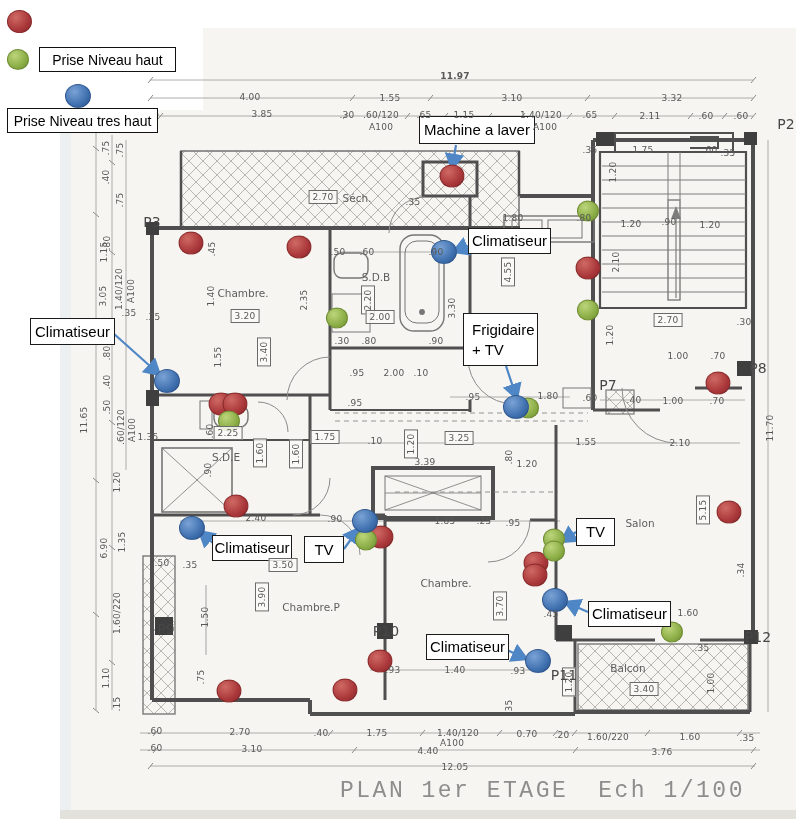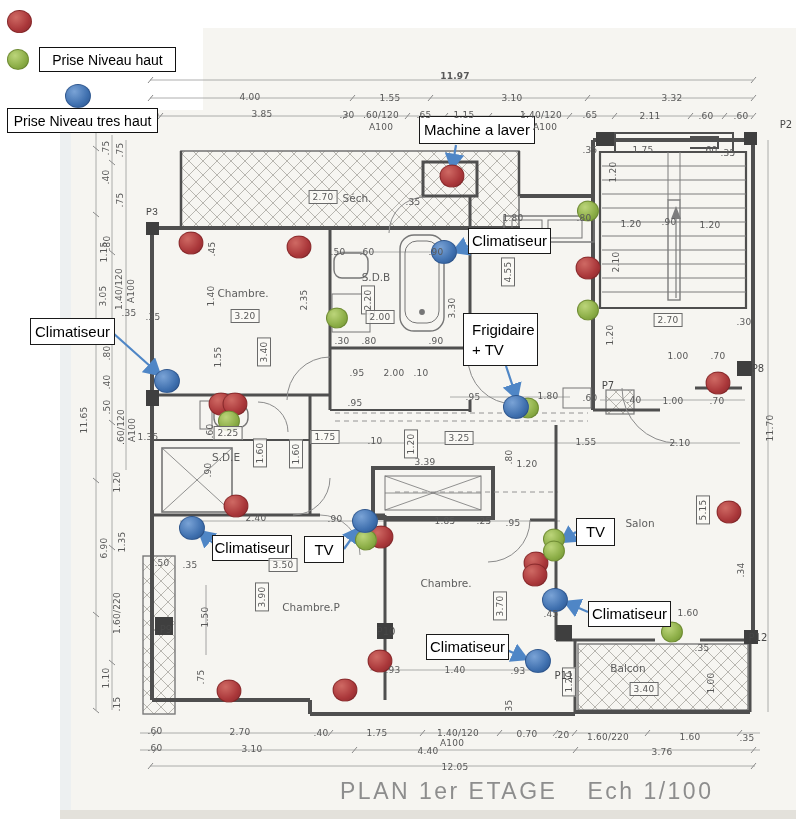--- a/index.html
+++ b/index.html
@@ -22,24 +22,24 @@
   .legendrow{position:absolute;display:flex;align-items:center;}
   .legendbox{background:#fff;border:1.5px solid #111;box-sizing:border-box;display:flex;align-items:center;
              justify-content:center;font-size:14px;color:#000;white-space:nowrap;}
   
   .dim{position:absolute;font-family:"DejaVu Sans",sans-serif;font-size:9px;color:#585858;
        transform:translate(-50%,-50%);white-space:nowrap;letter-spacing:.2px;}
   .dim.v{transform:translate(-50%,-50%) rotate(-90deg);}
   .dim.b{border:1px solid #6a6a6a;background:rgba(250,249,246,.85);padding:0 3px;line-height:12px;}
   .room{position:absolute;font-family:"DejaVu Sans",sans-serif;font-size:10.5px;color:#5d5d5d;
         transform:translate(-50%,-50%);white-space:nowrap;}
-  .plabel{position:absolute;font-family:"DejaVu Sans",sans-serif;font-size:10px;color:#474747;
+  .plabel{position:absolute;font-family:"DejaVu Sans",sans-serif;font-size:14px;color:#474747;
         transform:translate(-50%,-50%);white-space:nowrap;}
   #title{position:absolute;left:340px;top:778px;display:flex;gap:30px;font-size:23px;color:#8d8d8d;
-         letter-spacing:2.5px;font-family:Liberation Sans, sans-serif;}
+         letter-spacing:2.5px;font-family:Liberation Mono, monospace;}
 </style>
 </head>
 <body>
 
 <div id="stage">
 
   <div class="scanbg" style="left:203px;top:28px;width:593px;height:791px;"></div>
   <div class="scanbg" style="left:60px;top:110px;width:143px;height:709px;"></div>
   <div class="scanedge" style="left:60px;top:110px;width:11px;height:709px;"></div>
   <div class="scanbottom" style="left:60px;top:810px;width:736px;height:9px;"></div>
@@ -368,21 +368,21 @@
       <div class="dim" style="left: 455px; top: 767px;">12.05</div>
       <div class="room" style="left: 243px; top: 293px;">Chambre.</div>
       <div class="room" style="left: 357px; top: 198px;">Séch.</div>
       <div class="room" style="left: 376px; top: 277px;">S.D.B</div>
       <div class="room" style="left: 226px; top: 457px;">S.D.E</div>
       <div class="room" style="left: 446px; top: 583px;">Chambre.</div>
       <div class="room" style="left: 311px; top: 607px;">Chambre.P</div>
       <div class="room" style="left: 640px; top: 523px;">Salon</div>
       <div class="room" style="left: 628px; top: 668px;">Balcon</div>
       <div class="plabel" style="left: 786px; top: 124px;">P2</div>
-      <div class="plabel" style="left: 152px; top: 212px; font-family: Liberation Mono, monospace;">P3</div>
+      <div class="plabel" style="left: 152px; top: 222px;">P3</div>
       <div class="plabel" style="left: 608px; top: 385px;">P7</div>
       <div class="plabel" style="left: 758px; top: 368px;">P8</div>
       <div class="plabel" style="left: 166px; top: 629px;">P9</div>
       <div class="plabel" style="left: 386px; top: 631px;">P10</div>
       <div class="plabel" style="left: 564px; top: 633px; margin-top: 42px;">P11</div>
       <div class="plabel" style="left: 758px; top: 637px;">P12</div>
     </div>
 
   <div id="legend">
       <div class="legendrow" style="left: 7px; top: 10px;">

